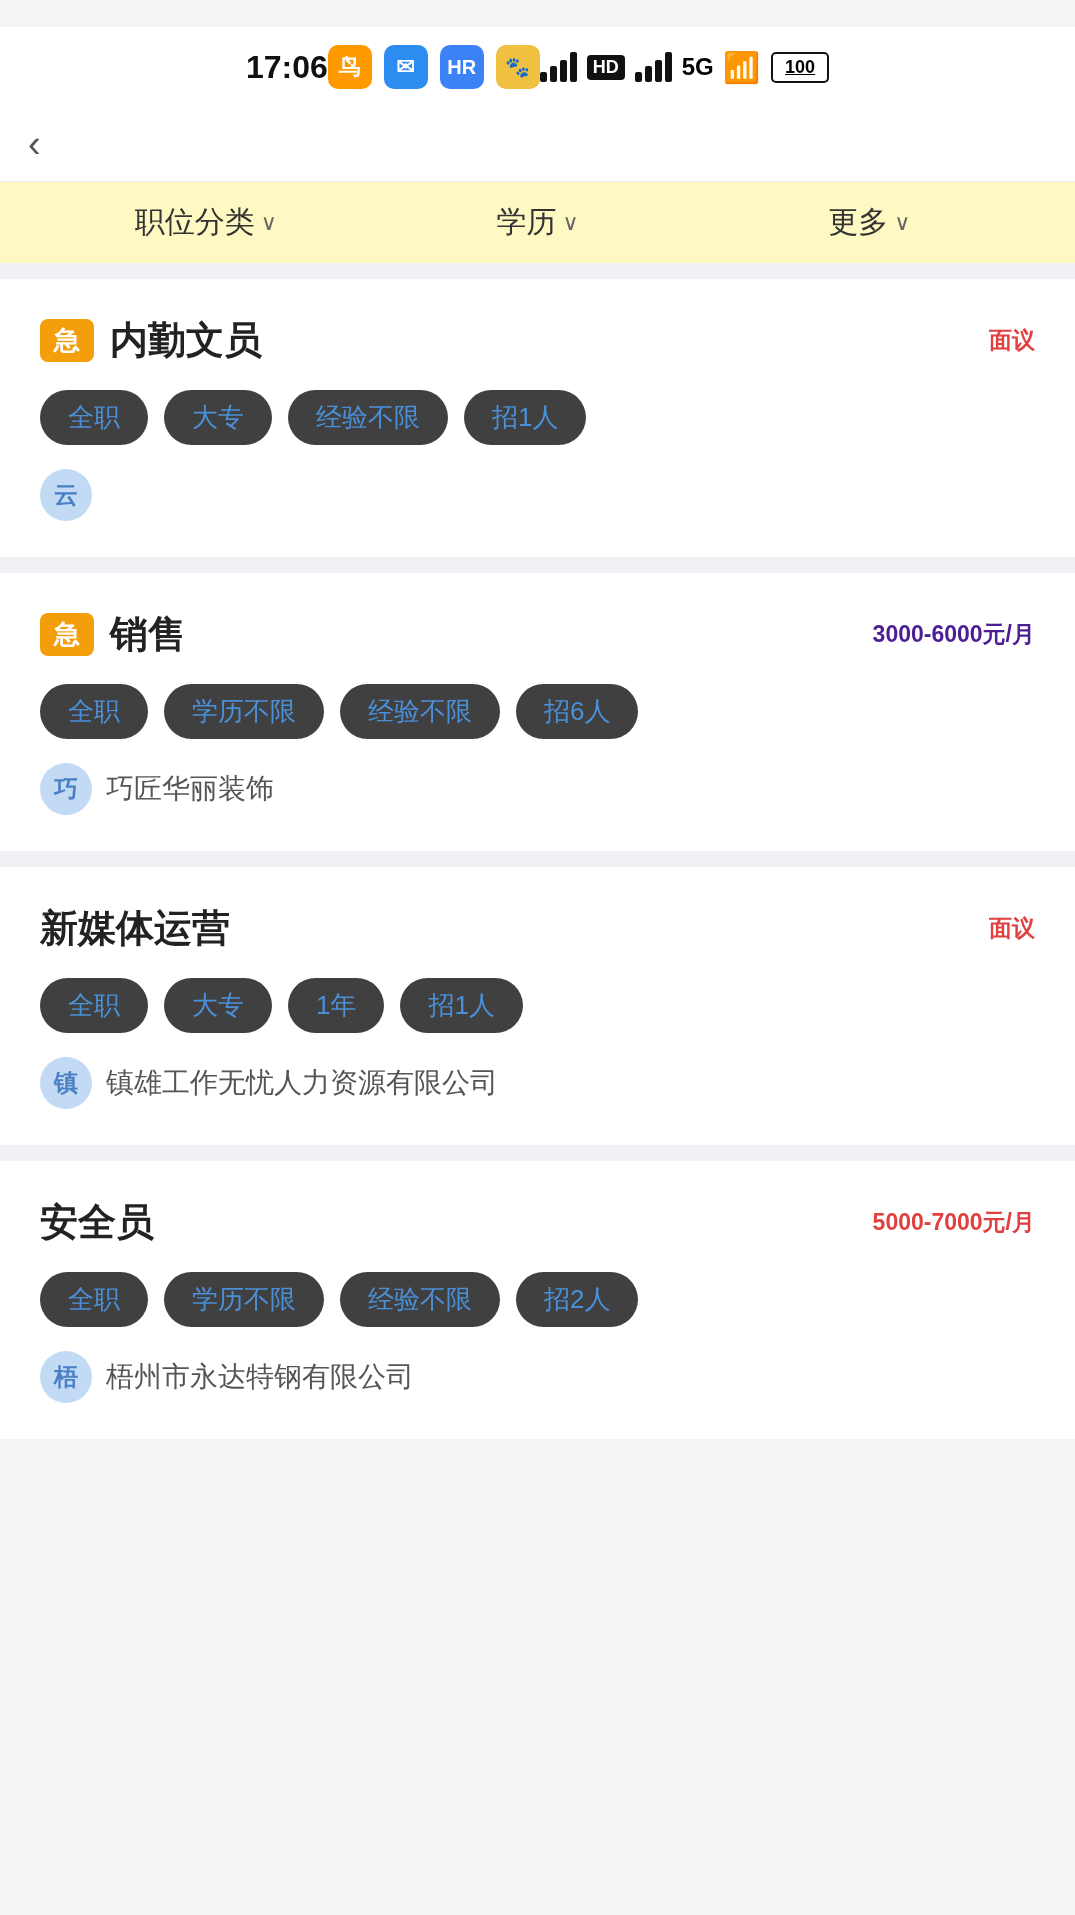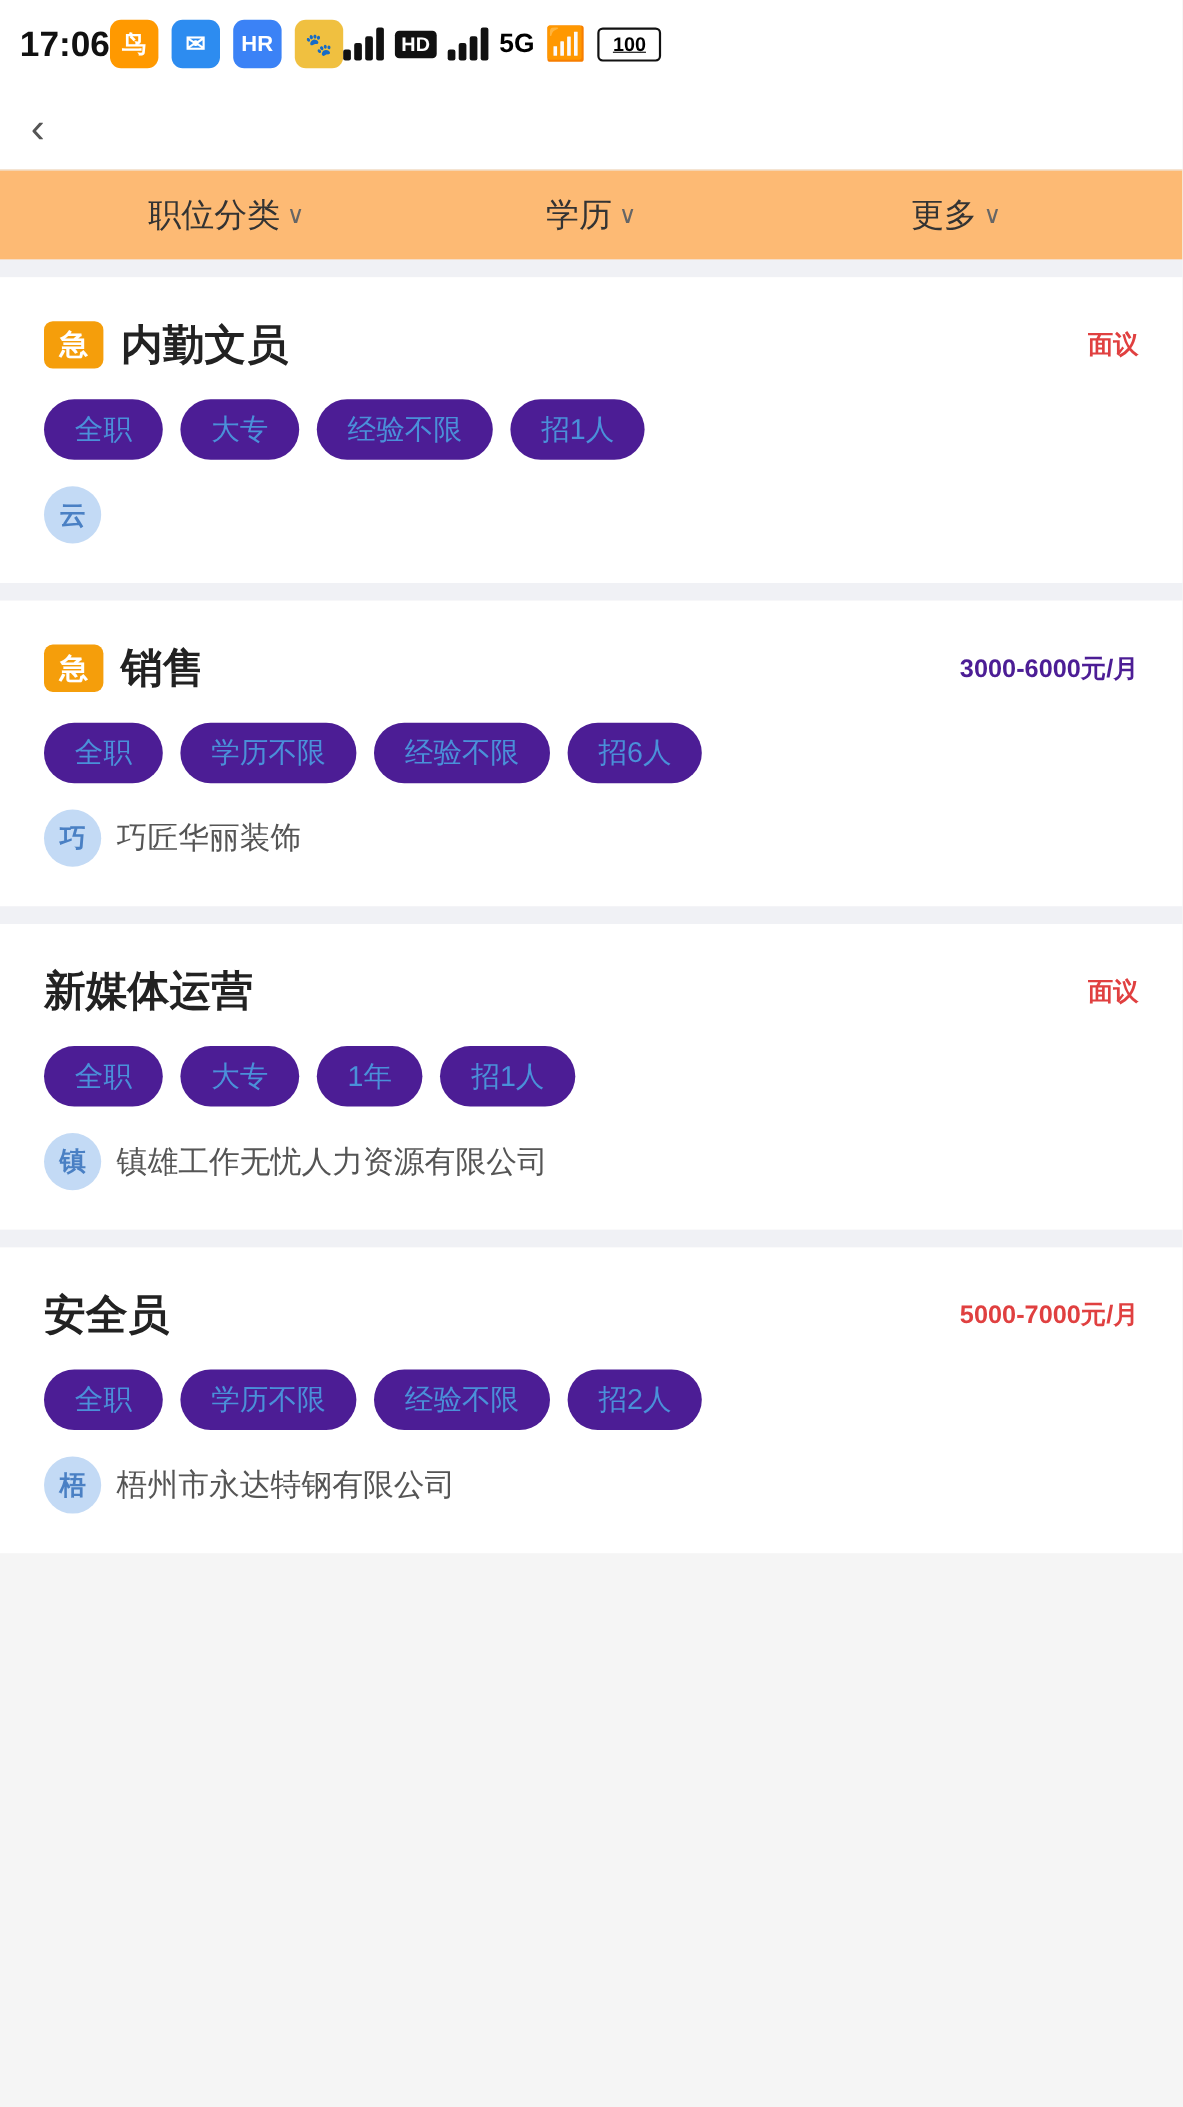--- a/index.html
+++ b/index.html
@@ -10,23 +10,24 @@
       width: 1075px;
       min-height: 1915px;
       overflow-x: hidden;
     }
 
     
     .status-bar {
       background: #fff;
       display: flex;
       align-items: center;
-      justify-content: flex-start;
-      padding: 0 18px;
+      justify-content: center;
+      padding: 0 32px;
       height: 80px;
+      margin-top: 27px;
     }
     .status-time {
       font-size: 32px;
       font-weight: 600;
       color: #111;
     }
     .status-icons {
       display: flex;
       align-items: center;
       gap: 12px;
@@ -84,21 +85,21 @@
       border-radius: 40px;
       border: none;
       padding: 18px 30px;
       font-size: 28px;
       color: #999;
       outline: none;
     }
 
     
     .filter-bar {
-      background: #fdba74;
+      background: #fef9c3;
       display: flex;
       align-items: center;
       padding: 20px 40px;
       gap: 0;
       border-top: 1px solid #eee;
     }
     .filter-item {
       flex: 1;
       text-align: center;
       font-size: 30px;
@@ -155,21 +156,21 @@
       font-weight: 600;
       color: #e04040;
     }
     .job-tags {
       display: flex;
       flex-wrap: wrap;
       gap: 16px;
       margin-bottom: 24px;
     }
     .job-tag {
-      background: #4c1d95;
+      background: #404040;
       color: #4a90d9;
       font-size: 26px;
       padding: 10px 28px;
       border-radius: 30px;
       border: none;
     }
     .company-row {
       display: flex;
       align-items: center;
       gap: 14px;

